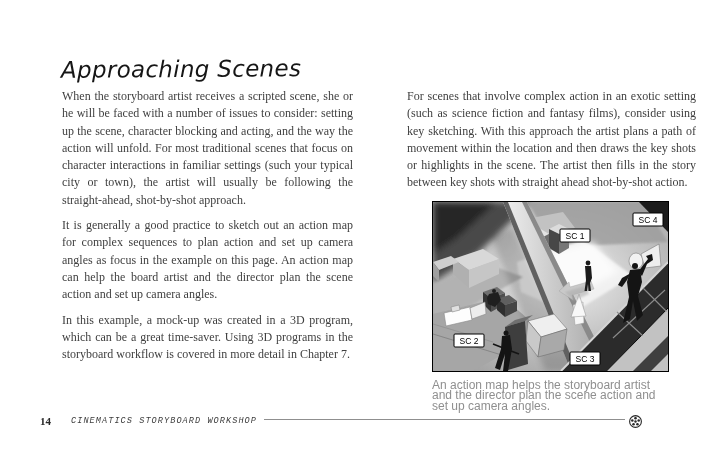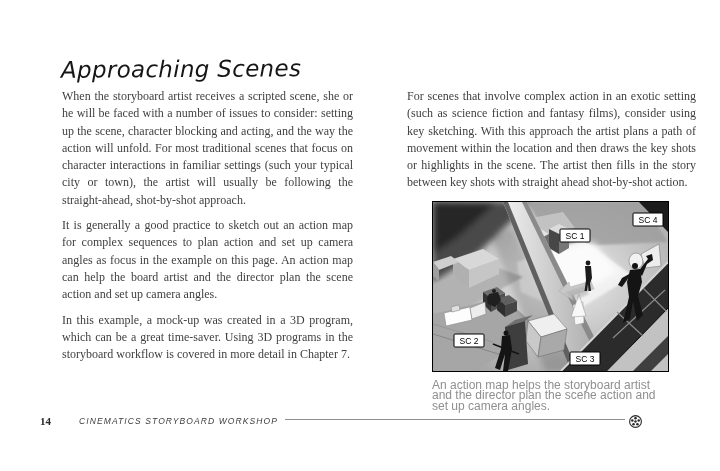--- a/index.html
+++ b/index.html
@@ -14,22 +14,22 @@
   .col-left{left:62px;width:291px;}
   .col-right{left:360px;width:289px;margin-left:47px;}
   .figure-wrap{width:239px;margin:9px auto 0 auto;}
   .figure-img{display:block;border:1.5px solid #000;background:#a8a8a8;}
   .figure-caption{margin-top:8px;font-family:"Liberation Sans",sans-serif;
       font-size:12px;line-height:10.5px;color:#8f8f8f;text-align:left;}
   .footer{position:absolute;left:40px;right:77px;top:414px;display:flex;
       align-items:center;}
   .page-number{font-family:"Liberation Serif",serif;font-weight:bold;
       font-size:11px;color:#2a2a2a;padding-bottom:1px;}
-  .book-title{font-family:Liberation Sans, sans-serif;font-style:italic;
-      font-size:8.5px;letter-spacing:1.1px;color:#3d3d3d;margin-left:28px;
+  .book-title{font-family:Liberation Mono, monospace;font-style:italic;
+      font-size:8.5px;letter-spacing:1.1px;color:#3d3d3d;margin-left:20px;
       padding-bottom:2px;white-space:nowrap;}
   .footer-rule{flex:1;border-bottom:1px solid #8f8f8f;margin:0 3px 4px 7px;}
   .reel{flex:0 0 auto;margin-bottom:0px;}
   svg text.sc{font-family:"Liberation Sans",sans-serif;font-size:8.5px;fill:#000;}
 </style>
 </head>
 <body>
 
 <div class="sheet">
 

